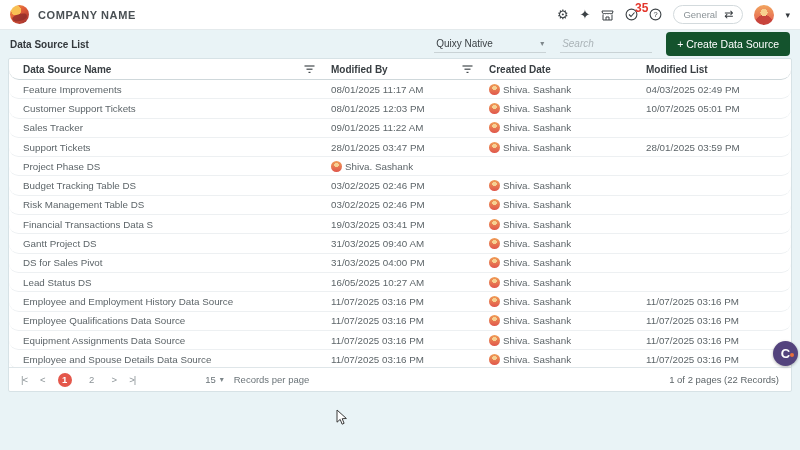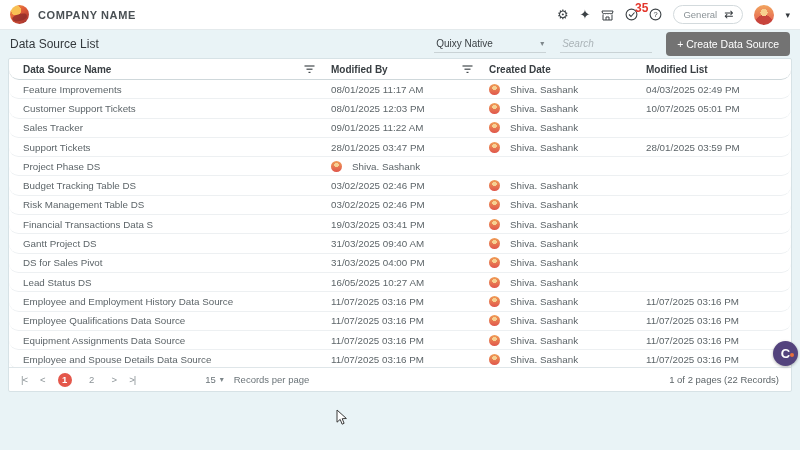--- a/index.html
+++ b/index.html
@@ -46,54 +46,54 @@
       radial-gradient(circle at 50% 38%, #f7cf8e 0 22%, rgba(0,0,0,0) 23%),
       radial-gradient(circle at 50% 95%, #c8443c 0 42%, rgba(0,0,0,0) 43%),
       linear-gradient(180deg,#f2a55f 0%, #e2574d 100%);
   }
   .caret{ font-size:9px; color:#33383c; }
   
   .titleband{
     position:absolute; left:0; top:30px; width:800px; height:28px;
     display:flex; align-items:center; padding:0 10px;
   }
-  .page-title{ font-size:12px; font-weight:normal; color:#33383c; }
+  .page-title{ font-size:10px; font-weight:bold; color:#33383c; }
   .band-right{ margin-left:auto; display:flex; align-items:center; gap:14px; }
   .uselect{
     width:112px; display:flex; align-items:center; justify-content:space-between;
     border-bottom:1px solid #c9d2d5; padding:3px 2px; font-size:10px; color:#3c4246; cursor:pointer;
   }
   .uselect .sc{ color:#7d868a; font-size:8px; }
   .search{
     width:92px; border:none; border-bottom:1px solid #c9d2d5; background:transparent;
     font-size:10px; padding:3px 2px; color:#42484c; outline:none;
     font-family:"Liberation Sans", sans-serif;
     font-style:italic;
   }
   .search::placeholder{ color:#aab3b7; }
   .create-btn{
-    background:#737373; color:#fff; border:none; border-radius:4px;
+    background:#14532d; color:#fff; border:none; border-radius:4px;
     font-size:10.5px; padding:6px 11px; cursor:pointer; font-family:"Liberation Sans", sans-serif;
   }
   
   .card{
     position:absolute; left:8px; top:58px; width:784px; height:334px;
     background:#fff; border:1px solid #d7e2e6; border-radius:2px;
     display:flex; flex-direction:column;
   }
   .grid{ display:grid; grid-template-columns:316px 158px 157px 1fr; align-items:center;border-radius:10px; }
   .thead{ height:21px; border-bottom:1px solid #cfd8db; font-size:10px; font-weight:bold; color:#383e42; }
   .hcell{ display:flex; align-items:center; padding-left:6px; }
   .hcell.first{ padding-left:14px; }
   .funnel{ margin-left:auto; margin-right:10px; cursor:pointer; display:flex; }
   .tbody{ flex:1; overflow:hidden; }
   .trow{ height:19.3px; border-bottom:1px solid #edf0f2; font-size:9.8px; color:#5d6569; cursor:pointer; }
   .cell{ padding-left:6px; white-space:nowrap; overflow:hidden; }
   .cell.name{ padding-left:14px; }
-  .who{ display:flex; align-items:center; gap:10px; }
+  .who{ display:flex; align-items:center; gap:3px; }
   .mini-avatar{
     width:11px; height:11px; border-radius:50%; flex:0 0 auto;
     background:
       radial-gradient(circle at 50% 35%, #f6d193 0 24%, rgba(0,0,0,0) 25%),
       linear-gradient(180deg,#f09d56 0%, #e0564c 100%);
   }
   
   .tfoot{
     height:24px; border-top:1px solid #dfe6e9; display:flex; align-items:center;
     padding:0 12px; font-size:9.5px; color:#6b7479;

